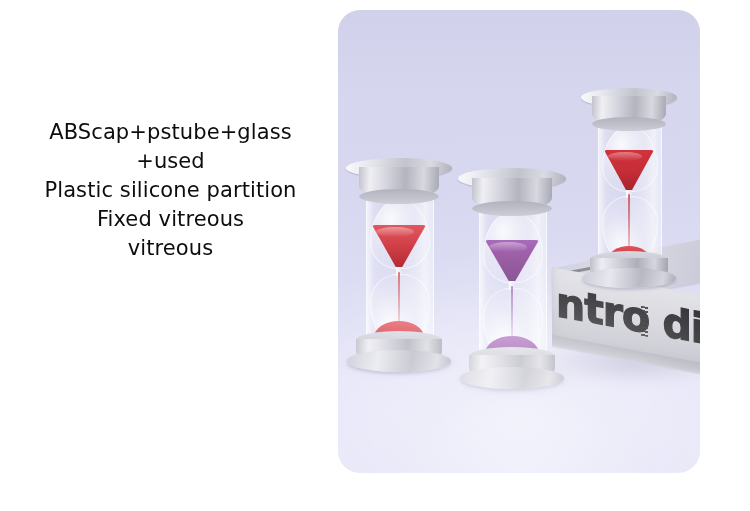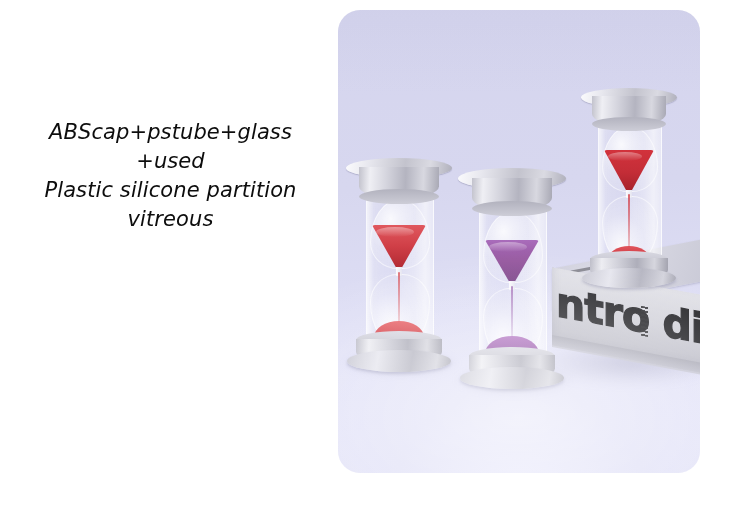--- a/index.html
+++ b/index.html
@@ -8,21 +8,21 @@
 
   .page{position:relative;width:750px;height:511px;background:#fff;}
 
   
   .spec-text{
     position:absolute;left:8px;top:118px;width:325px;
     text-align:center;color:#0d0d0d;
     font-size:21px;line-height:29px;letter-spacing:.1px;
     font-family:"DejaVu Sans","Liberation Sans",sans-serif;
   }
-  .spec-line{white-space:nowrap;font-style:italic;}
+  .spec-line{white-space:nowrap;}
 
   
   .photo{
     position:absolute;left:338px;top:10px;width:362px;height:463px;
     border-radius:22px;overflow:hidden;
     background:
       radial-gradient(120% 70% at 50% 102%, #e9e9fb 0%, #e2e2f7 28%, rgba(226,226,247,0) 62%),
       linear-gradient(178deg,#d5d5ee 0%,#d7d7ef 38%,#dcdcf3 58%,#e3e3f8 78%,#e7e7fa 100%);
   }
   .photo:after{ 
@@ -156,20 +156,21 @@
 </style>
 </head>
 <body>
 
 <div class="page">
 
   <div class="spec-text">
     <div class="spec-line">ABScap+pstube+glass</div>
     <div class="spec-line">+used</div>
     <div class="spec-line">Plastic silicone partition</div>
+    <div class="spec-line">Fixed vitreous</div>
     <div class="spec-line">vitreous</div>
   </div>
 
   <div class="photo">
 
     <div class="book">
       <div class="book-shadow"></div>
       <div class="book-top"></div>
       <div class="book-top-marks">
         <i style="left:0;top:2px;width:26px;"></i>

